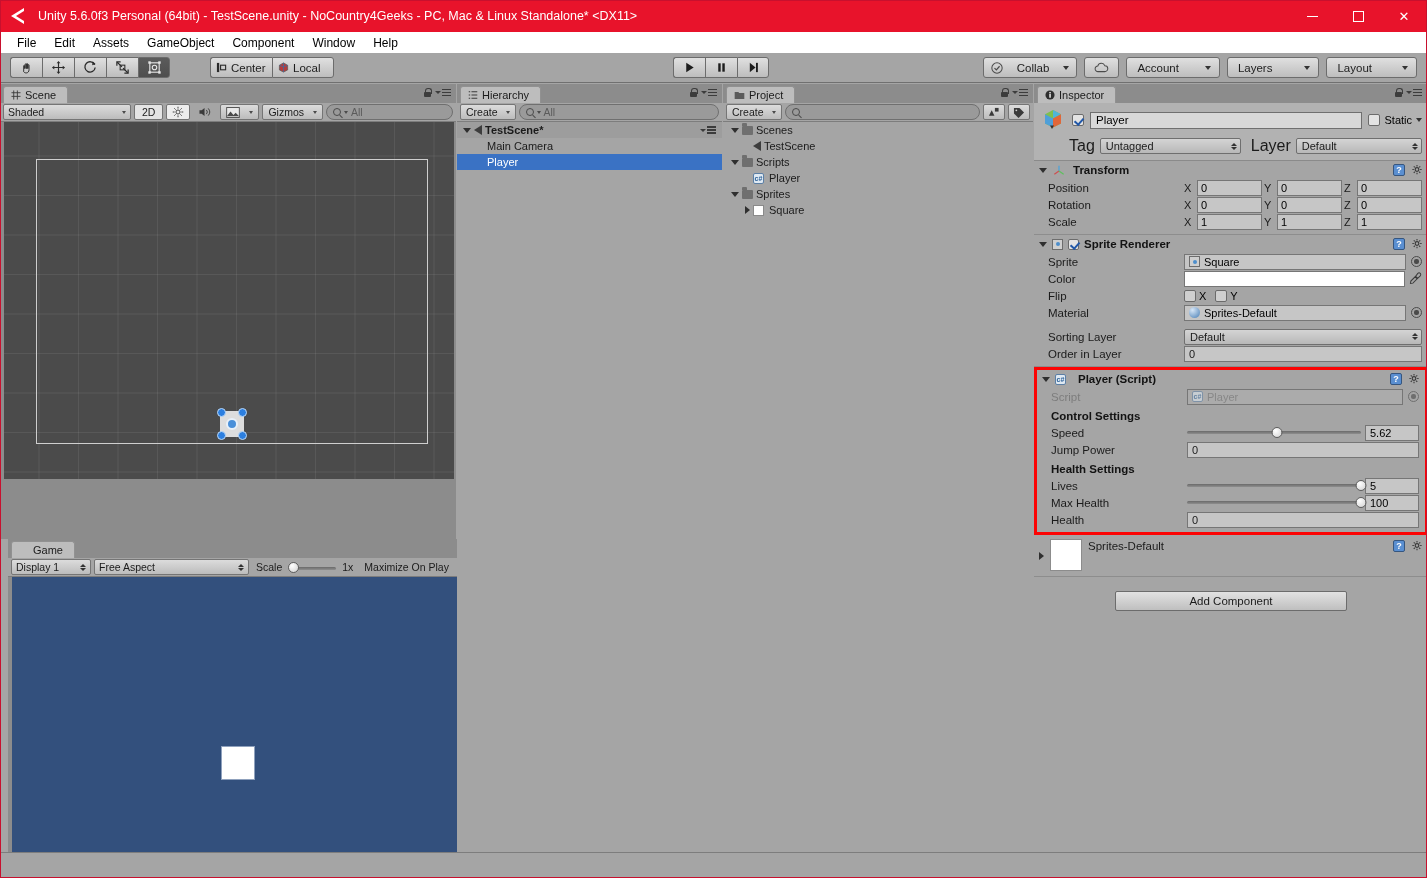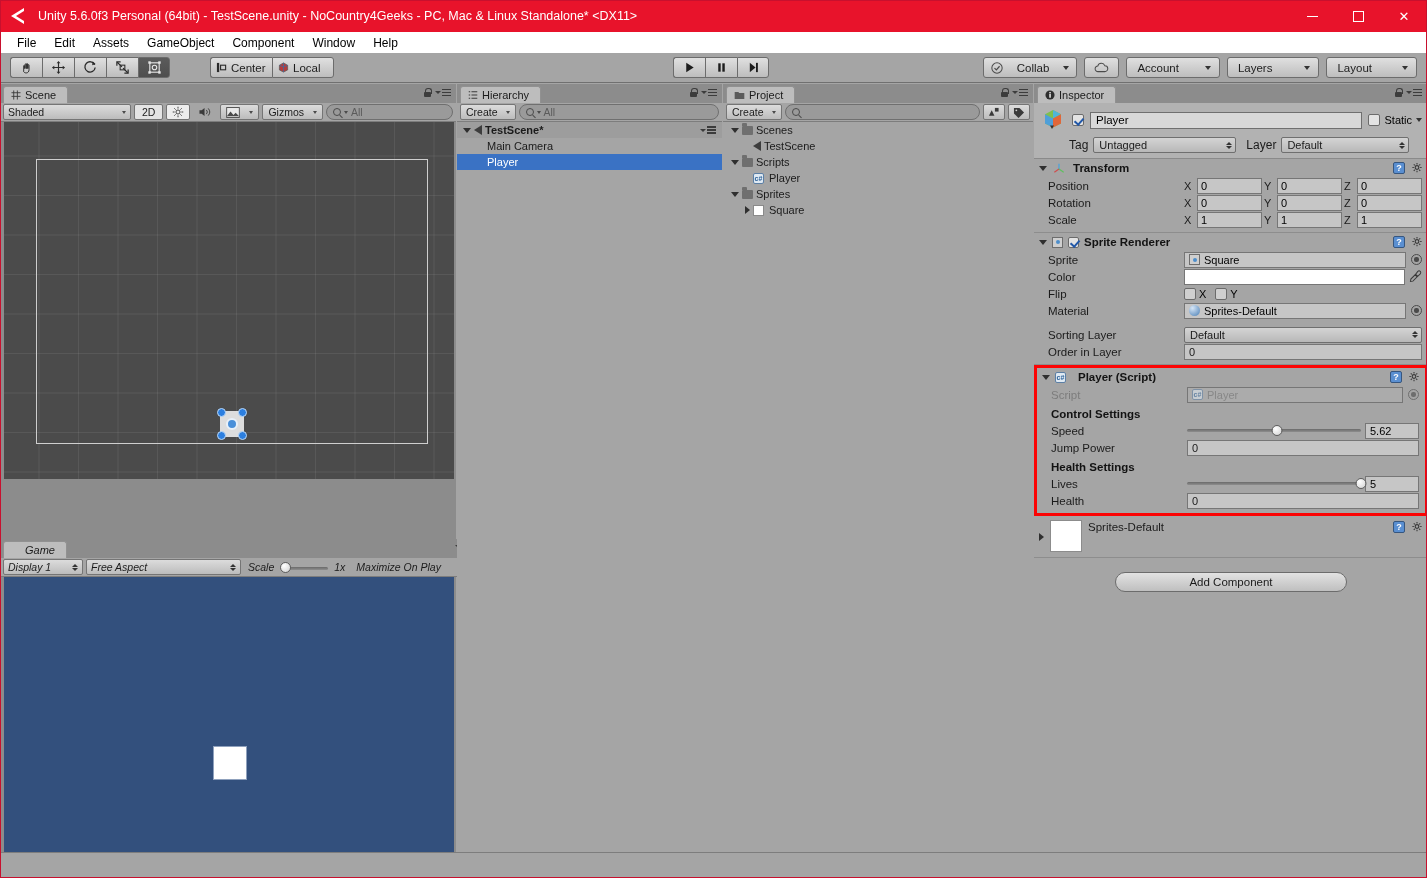--- a/index.html
+++ b/index.html
@@ -143,21 +143,21 @@
   .ohrow{ display:flex; align-items:center; gap:6px; }
   #goicon{ width:26px;height:26px; position:relative; flex:none; }
   .chk{ width:12px;height:12px;background:#e3e3e3;border:1px solid #6b6b6b;border-radius:2px;
         flex:none; position:relative;}
   .chk.on:after{ content:""; position:absolute;left:3.2px;top:0.5px;width:3.6px;height:7.4px;
                  border:solid #2258a8; border-width:0 2px 2px 0; transform:rotate(42deg);}
   .namefield{ flex:1; height:17px; background:#d8d8d8; border:1px solid #6f6f6f;
               display:flex; align-items:center; padding:0 5px; font-size:11.5px;}
   .staticbox{ display:flex; align-items:center; gap:4px; font-size:11px; }
   .ohrow2{ display:flex; align-items:center; gap:5px; margin-top:4px; padding-left:29px;}
-  .lblsm{ font-size:12px; color:#1b1b1b; }
+  .lblsm{ font-size:16px; color:#1b1b1b; }
   .popup{ height:16px; background:linear-gradient(#d4d4d4,#b8b8b8); border:1px solid #6f6f6f;
           border-radius:2px; display:flex; align-items:center; padding:0 3px 0 5px;
           font-size:11px; color:#1b1b1b; position:relative; }
   .updown{ margin-left:auto; display:flex; flex-direction:column; gap:1px; align-items:center;}
   .updown i{ display:block; width:0;height:0;border-left:3px solid transparent;
              border-right:3px solid transparent;}
   .updown .u{ border-bottom:3.5px solid #333; }
   .updown .d{ border-top:3.5px solid #333; }
   
   .comp{ border-bottom:1px solid #8d8d8d; background:#a5a5a5; padding-bottom:4px;}
@@ -205,21 +205,21 @@
   .flipbox{ display:flex; align-items:center; gap:3px; flex:none; margin-right:9px;}
   .chk2{ width:12px;height:12px;background:#cfcfcf;border:1px solid #6b6b6b;border-radius:2px;flex:none;}
   
   #scriptcomp{ border:3px solid #fc0404; position:relative; }
   
   .matblk{ display:flex; padding:4px 6px 5px 5px; gap:6px; align-items:flex-start;
            border-bottom:1px solid #8d8d8d; position:relative;}
   .matprev{ width:32px;height:32px;background:#fff;border:1px solid #8c8c8c; flex:none;}
   #addcompwrap{ padding:14px 0; display:flex; justify-content:center; background:#a5a5a5;}
   #addcomp{ width:232px; height:20px; background:linear-gradient(#e2e2e2,#bfbfbf);
-            border:1px solid #6c6c6c; border-radius:10px; display:flex; align-items:center;
+            border:1px solid #6c6c6c; border-radius:2px; display:flex; align-items:center;
             justify-content:center; font-size:11.5px; color:#1b1b1b;}
   #statusbar{ position:absolute; left:0; bottom:0; width:1427px; height:26px; background:#a5a5a5;
               border-top:1px solid #7d7d7d;}
   #appborder{ position:absolute; inset:0; border:1px solid #c8102e; pointer-events:none; }
 </style>
 </head>
 <body>
 
 <div id="titlebar">
   <div id="title-icon">
@@ -420,21 +420,21 @@
         <div class="gz"></div>
         <div class="dot d1"></div>
         <div class="dot d2"></div>
         <div class="dot d3"></div>
         <div class="dot d4"></div>
       </div>
     </div>
   </div>
 </div>
 
-<div class="panel" id="gamepanel" style="left:0;top:486px;width:476px;height:313px;font-style:italic;">
+<div class="panel" id="gamepanel" style="left:8px;top:486px;width:476px;height:313px;">
   <div class="tabrow">
     <div class="tab">
       <svg class="icn" width="10" height="10" viewBox="0 0 11 11">
             <path d="M5.5.8A4.7 4.7 0 1 0 5.5 10.2 4.7 4.7 0 0 1 5.5.8z" fill="#2f2f2f"></path>
           </svg>
       <span>Game</span>
     </div>
     <div class="tabtools">
       <span class="hamb">
             <i class="c"></i>
@@ -868,20 +868,30 @@
         <span class="pname">Lives</span>
         <span class="slider">
           <span class="track"></span>
           <span class="knob" id="lives-knob" style="left: 100%;"></span>
         </span>
         <span class="numf">
           <span>5</span>
         </span>
       </div>
       <div class="prow">
+        <span class="pname">Max Health</span>
+        <span class="slider">
+          <span class="track"></span>
+          <span class="knob" id="maxhealth-knob" style="left: 100%;"></span>
+        </span>
+        <span class="numf">
+          <span>100</span>
+        </span>
+      </div>
+      <div class="prow">
         <span class="pname">Health</span>
         <span class="field">
           <span>0</span>
         </span>
       </div>
     </div>
 
     <div class="matblk">
       <span class="disc closed" style="margin-top:13px"></span>
       <span class="matprev"></span>

